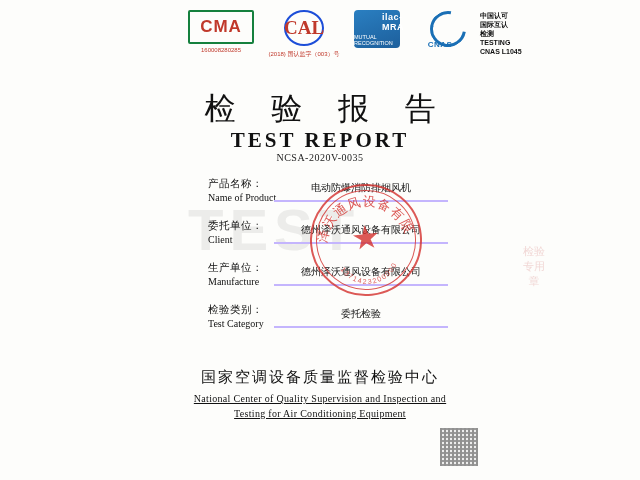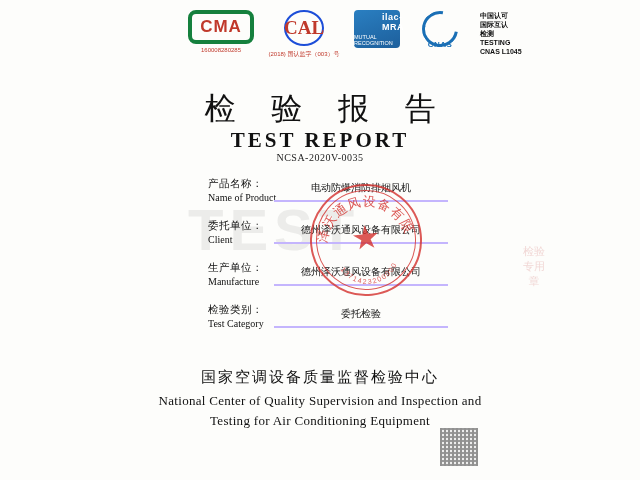--- a/index.html
+++ b/index.html
@@ -40,22 +40,22 @@
     align-items: center;
   }
 
   
   .cma {
     width: 66px;
   }
   .cma-mark {
     width: 66px;
     height: 34px;
-    border: 4px solid #15803d;
-    border-radius: 8px;
+    border: 2px solid #15803d;
+    border-radius: 2px;
     color: #c0392b;
     font-family: "Liberation Sans", sans-serif;
     font-weight: bold;
     font-size: 17px;
     letter-spacing: 1px;
     display: flex;
     align-items: center;
     justify-content: center;
     box-sizing: border-box;
   }
@@ -116,21 +116,21 @@
 
   
   .cnas {
     width: 52px;
   }
   .cnas-mark {
     width: 52px;
     height: 38px;
     display: flex;
     align-items: center;
-    justify-content: center;
+    justify-content: flex-end;
     position: relative;
   }
   .cnas-swirl {
     width: 30px; height: 30px;
     border: 3px solid #1a6fb5;
     border-radius: 50%;
     border-right-color: transparent;
     transform: rotate(-35deg);
   }
   .cnas-text {
@@ -241,24 +241,25 @@
     top: 368px;
     left: 0; right: 0;
     text-align: center;
   }
   .footer-cn {
     font-size: 15px;
     letter-spacing: 2px;
     color: #111;
   }
   .footer-en1, .footer-en2 {
-    font-size: 13px;
+    font-size: 10px;
     letter-spacing: .3px;
     color: #111;
     margin-top: 6px;
+    text-decoration: underline;
   }
   .footer-en2 { margin-top: 4px; }
 
   
   .seal {
     position: absolute;
     left: 310px;
     top: 184px;
     width: 108px;
     height: 108px;

